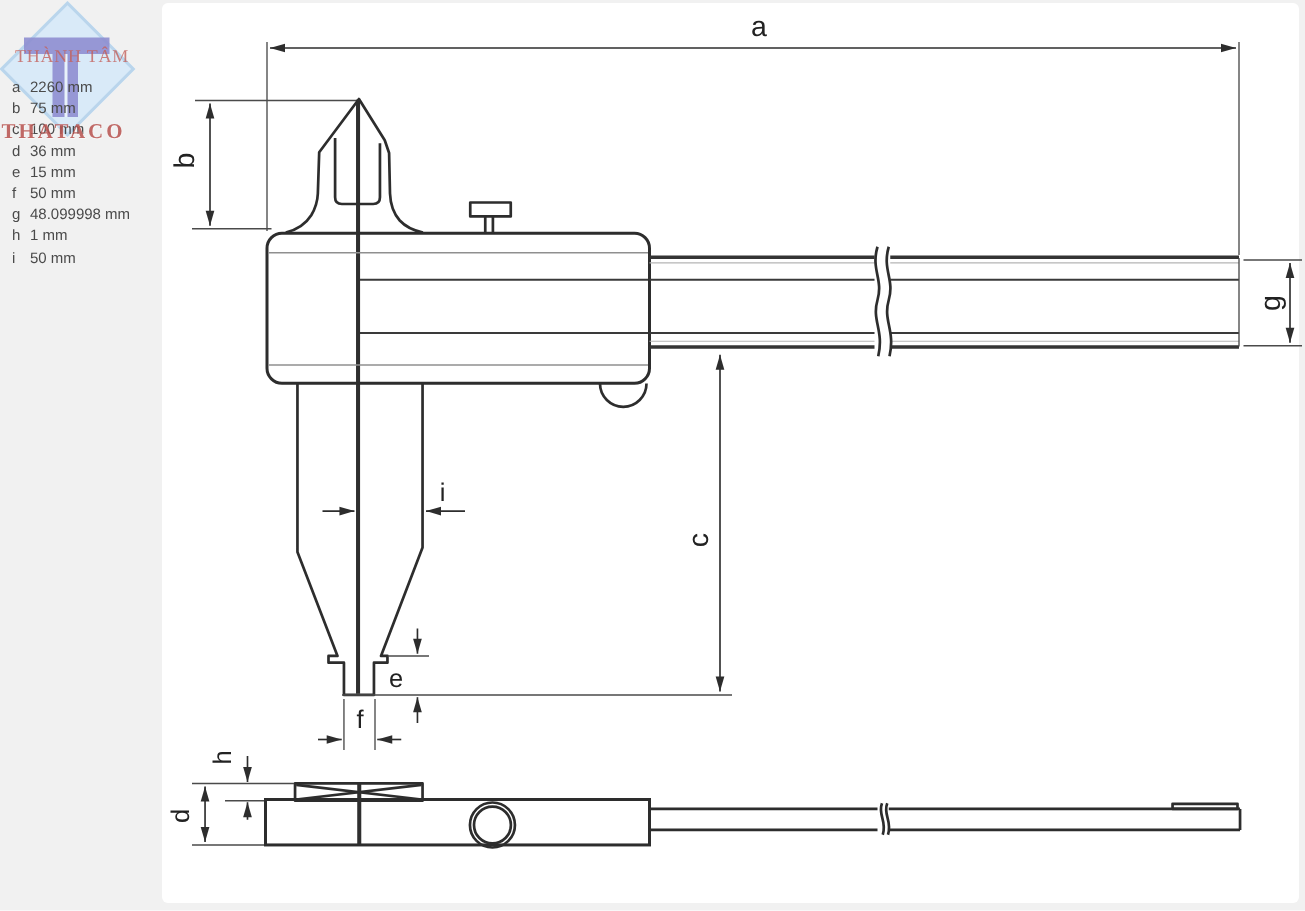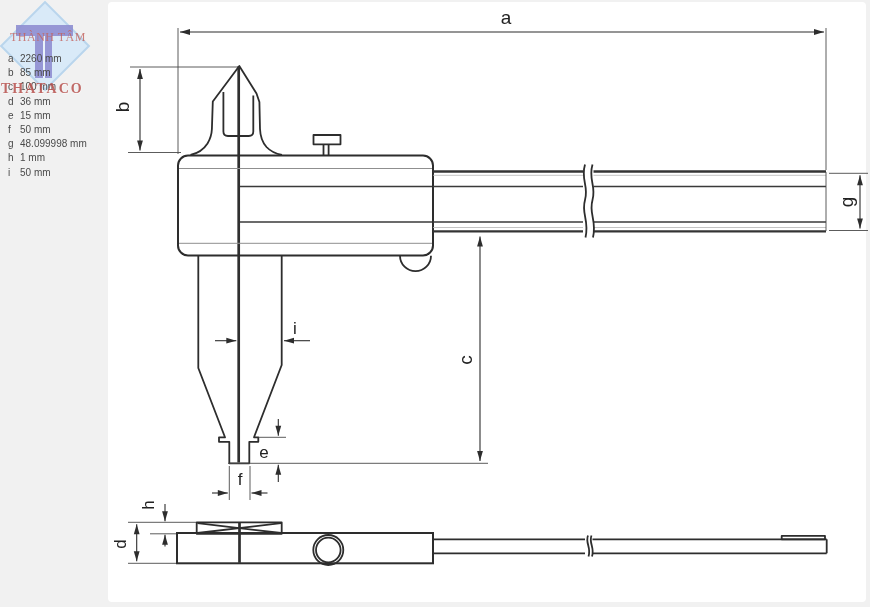--- a/index.html
+++ b/index.html
@@ -63,21 +63,21 @@
   <div class="wm-diamond"></div>
   <div class="wm-bar"></div>
   <div class="wm-stem"></div>
   <div class="wm-stem-gap"></div>
 </div>
 <div class="wm-line1">THÀNH TÂM</div>
 <div class="wm-name">THATACO</div>
 
 <div class="legend">
   <div><span class="k">a</span><span class="v">2260 mm</span></div>
-  <div><span class="k">b</span><span class="v">85 mm</span></div>
+  <div><span class="k">b</span><span class="v">75 mm</span></div>
   <div><span class="k">c</span><span class="v">100 mm</span></div>
   <div><span class="k">d</span><span class="v">36 mm</span></div>
   <div><span class="k">e</span><span class="v">15 mm</span></div>
   <div><span class="k">f</span><span class="v">50 mm</span></div>
   <div><span class="k">g</span><span class="v">48.099998 mm</span></div>
   <div><span class="k">h</span><span class="v">1 mm</span></div>
   <div><span class="k">i</span><span class="v">50 mm</span></div>
 </div>
 
 <svg class="drawing" width="870" height="607" viewBox="0 0 870 607">

